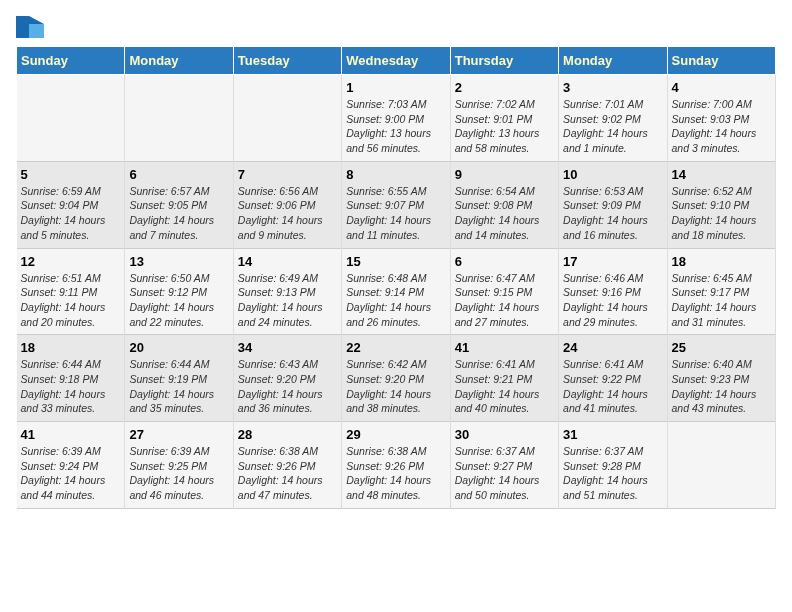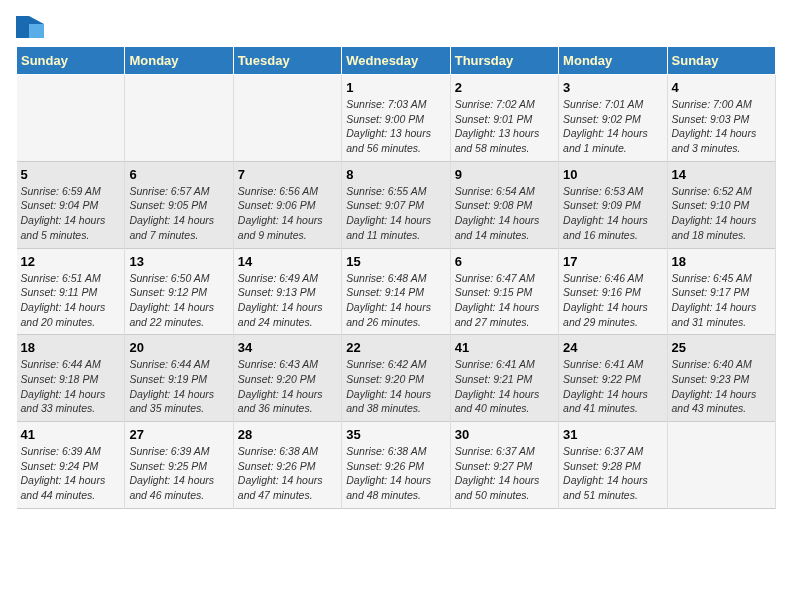--- a/index.html
+++ b/index.html
@@ -246,21 +246,21 @@
         </td>
         <td>
           <span class="day-number">27</span>
           <div class="day-info">Sunrise: 6:39 AM<br>Sunset: 9:25 PM<br>Daylight: 14 hours and 46 minutes.</div>
         </td>
         <td>
           <span class="day-number">28</span>
           <div class="day-info">Sunrise: 6:38 AM<br>Sunset: 9:26 PM<br>Daylight: 14 hours and 47 minutes.</div>
         </td>
         <td>
-          <span class="day-number">35</span>
+          <span class="day-number">29</span>
           <div class="day-info">Sunrise: 6:38 AM<br>Sunset: 9:26 PM<br>Daylight: 14 hours and 48 minutes.</div>
         </td>
         <td>
           <span class="day-number">30</span>
           <div class="day-info">Sunrise: 6:37 AM<br>Sunset: 9:27 PM<br>Daylight: 14 hours and 50 minutes.</div>
         </td>
         <td>
           <span class="day-number">31</span>
           <div class="day-info">Sunrise: 6:37 AM<br>Sunset: 9:28 PM<br>Daylight: 14 hours and 51 minutes.</div>
         </td>

